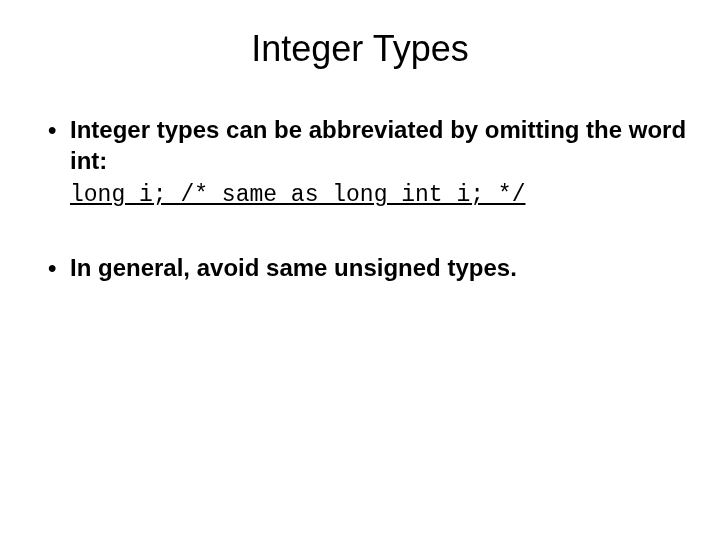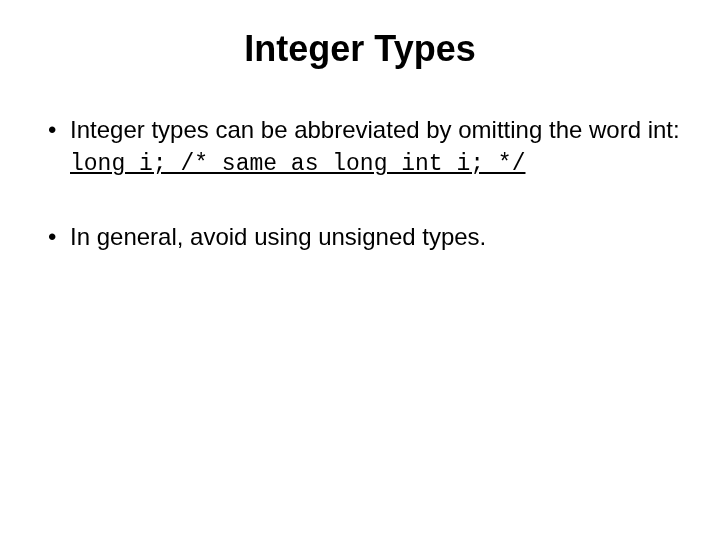--- a/index.html
+++ b/index.html
@@ -11,33 +11,34 @@
       width: 720px;
       height: 540px;
       background: #ffffff;
       font-family: Arial, Helvetica, sans-serif;
       color: #000000;
       padding: 28px 30px;
     }
     .title {
       text-align: center;
       font-size: 36px;
-      font-weight: bold;
+      font-weight: normal;
       margin-bottom: 44px;
     }
     .bullet-list {
       list-style: none;
       padding-left: 18px;
     }
     .bullet-item {
       position: relative;
       padding-left: 22px;
       font-size: 24px;
       line-height: 1.3;
       margin-bottom: 6px;
+      font-weight: bold;
     }
     .bullet-item::before {
       content: "•";
       position: absolute;
       left: 0;
       top: 0;
       font-size: 24px;
     }
     .code-line {
       font-family: "Courier New", Courier, monospace;
@@ -53,14 +54,14 @@
 <body>
 
 <h1 class="title">Integer Types</h1>
 
 <ul class="bullet-list">
   <li class="bullet-item">Integer types can be abbreviated by omitting the word int:</li>
 </ul>
 <div class="code-line">long i; /* same as long int i; */</div>
 
 <ul class="bullet-list">
-  <li class="bullet-item">In general, avoid using unsigned types.</li>
+  <li class="bullet-item">In general, avoid same unsigned types.</li>
 </ul>
 
 </body></html>

